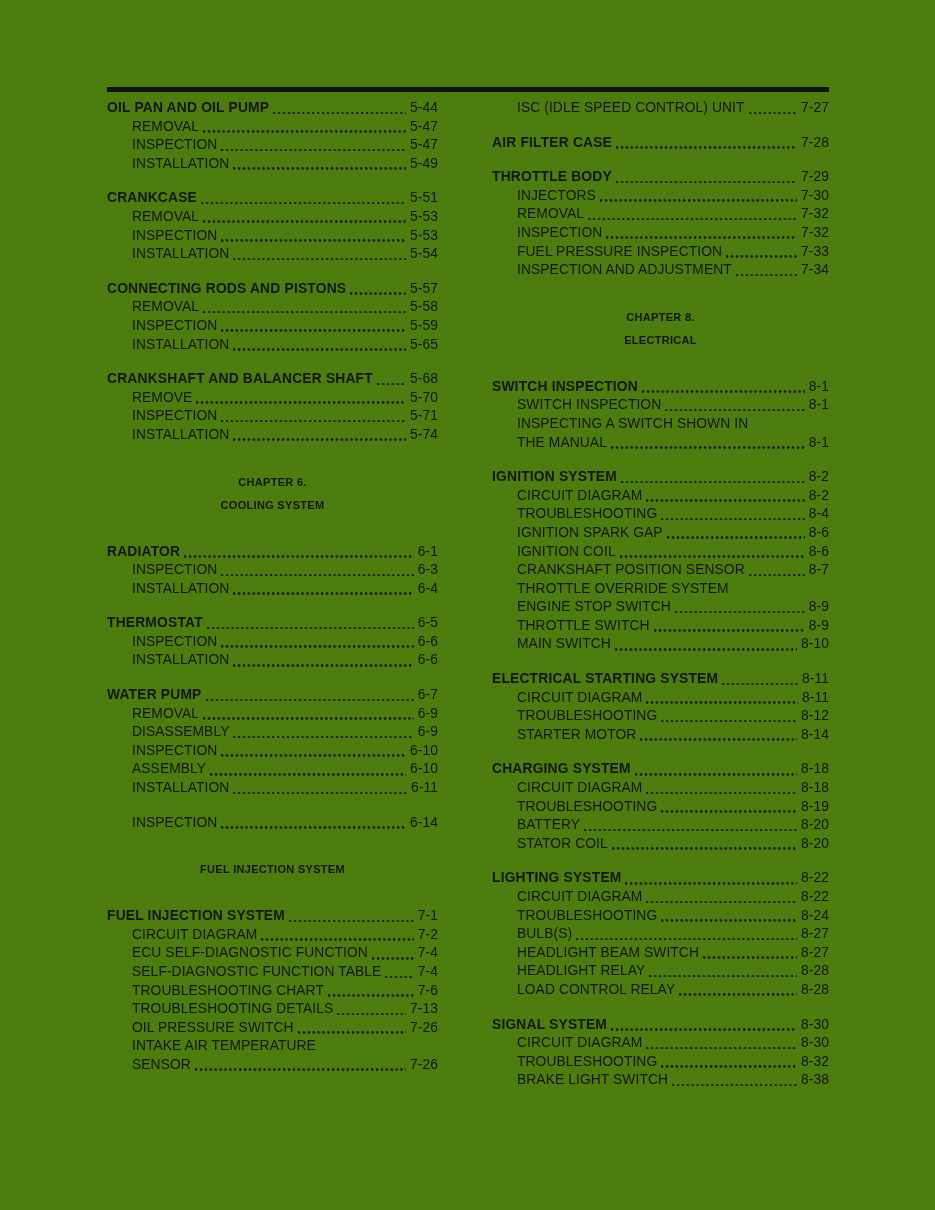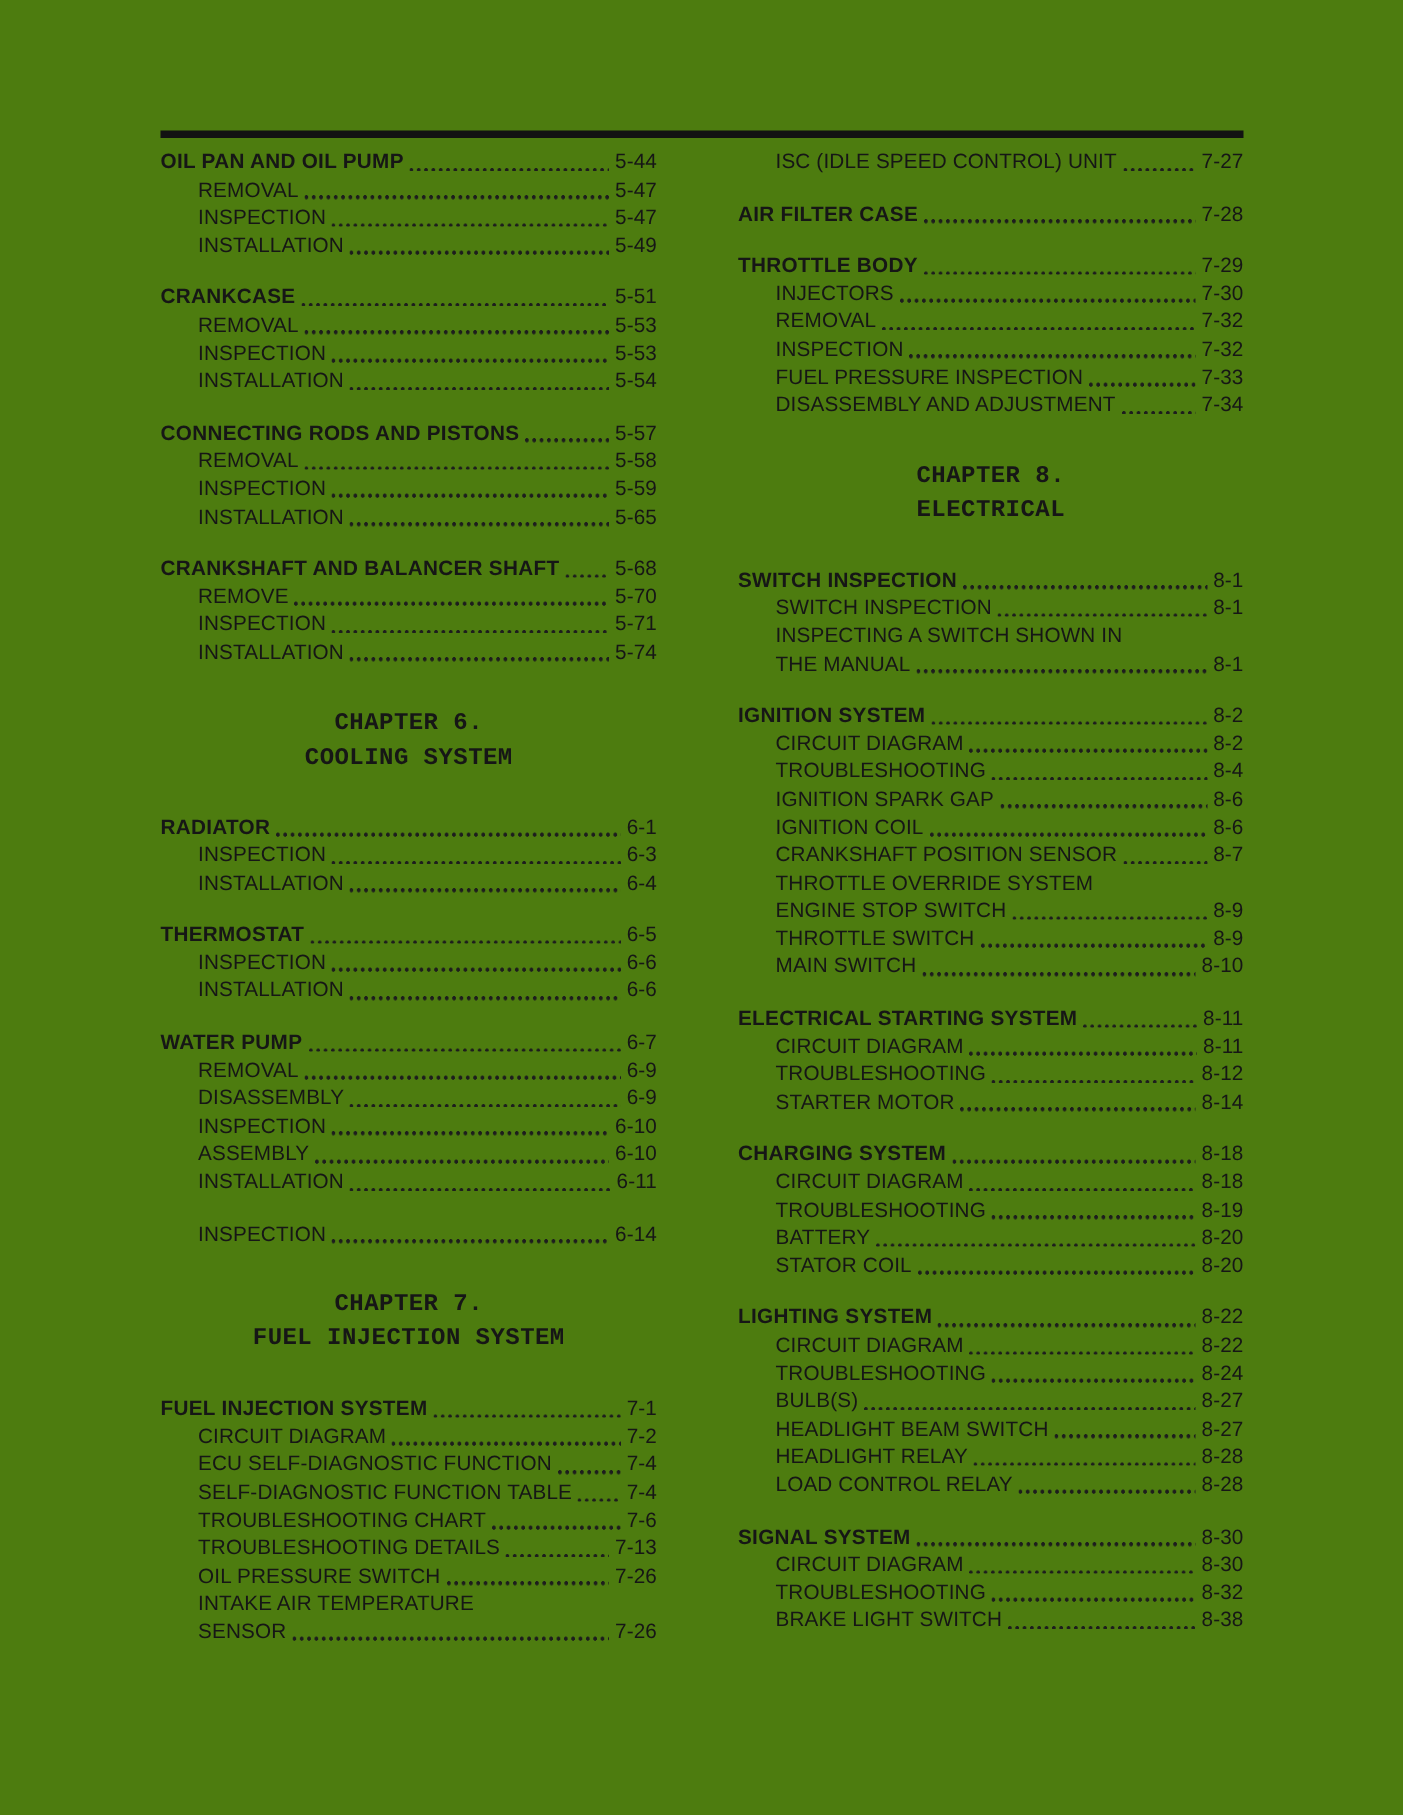--- a/index.html
+++ b/index.html
@@ -65,25 +65,24 @@
     bottom: 3.5px;
     height: 2.6px;
     background-image: radial-gradient(circle at 1.25px 1.25px, #1d1d1d 1.05px, rgba(0,0,0,0) 1.4px);
     background-size: 4.9px 2.6px;
     background-repeat: repeat-x;
   }
   .pagenum { flex: 0 0 auto; }
   .chapter {
     text-align: center;
     font-weight: bold;
-    font-size: 16px;
+    font-size: 11px;
     line-height: 23px;
     letter-spacing: 0.3px;
     margin: 10px 0 26px 0;
-    font-family: Liberation Mono, monospace;
   }
 </style>
 </head>
 <body>
 
 <div class="page">
   <div class="top-rule"></div>
   <div class="columns">
       <div class="col col-left">
         <div class="section">
@@ -245,21 +244,20 @@
           </div>
         </div>
         <div class="section">
           <div class="entry sub">
             <span class="label">INSPECTION</span>
             <span class="leader"></span>
             <span class="pagenum">6-14</span>
           </div>
         </div>
         <div class="chapter">
-          <div>CHAPTER 7.</div>
           <div>FUEL INJECTION SYSTEM</div>
         </div>
         <div class="section">
           <div class="entry main">
             <span class="label">FUEL INJECTION SYSTEM</span>
             <span class="leader"></span>
             <span class="pagenum">7-1</span>
           </div>
           <div class="entry sub">
             <span class="label">CIRCUIT DIAGRAM</span>
@@ -336,21 +334,21 @@
             <span class="label">INSPECTION</span>
             <span class="leader"></span>
             <span class="pagenum">7-32</span>
           </div>
           <div class="entry sub">
             <span class="label">FUEL PRESSURE INSPECTION</span>
             <span class="leader"></span>
             <span class="pagenum">7-33</span>
           </div>
           <div class="entry sub">
-            <span class="label">DISASSEMBLY AND ADJUSTMENT</span>
+            <span class="label">INSPECTION AND ADJUSTMENT</span>
             <span class="leader"></span>
             <span class="pagenum">7-34</span>
           </div>
         </div>
         <div class="chapter">
           <div>CHAPTER 8.</div>
           <div>ELECTRICAL</div>
         </div>
         <div class="section">
           <div class="entry main">

